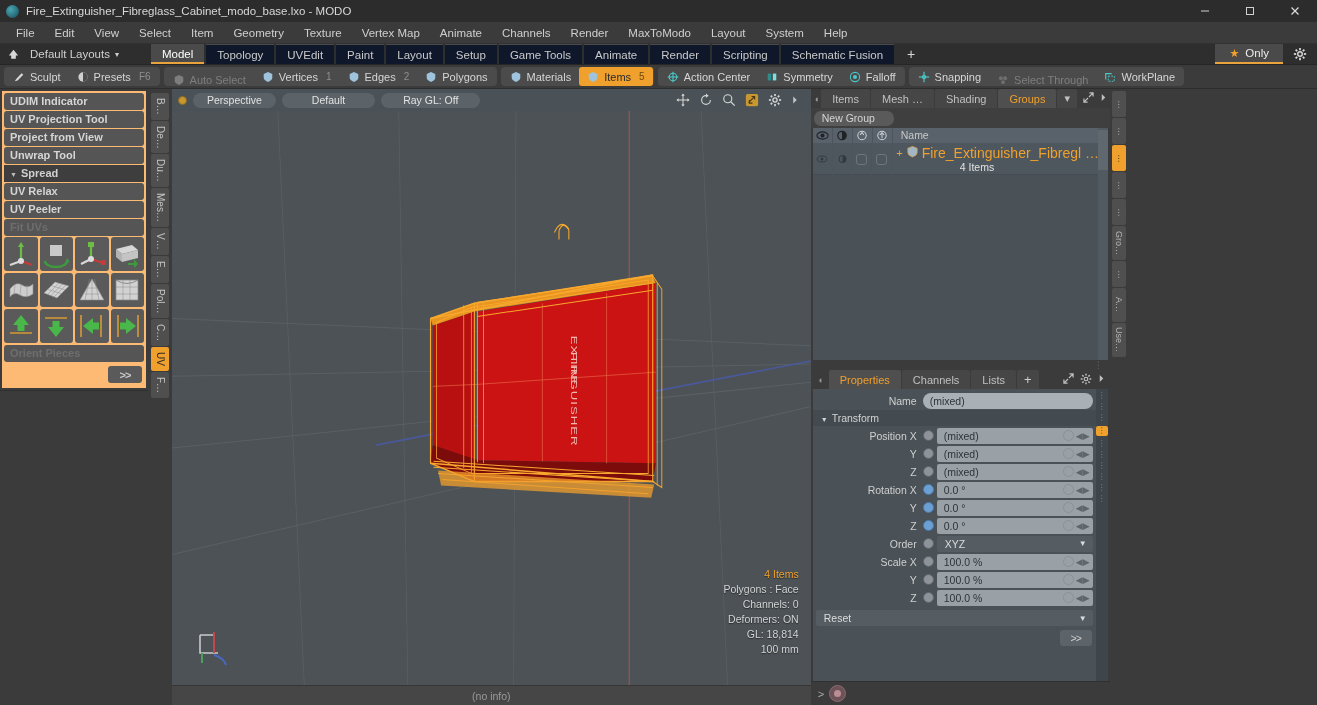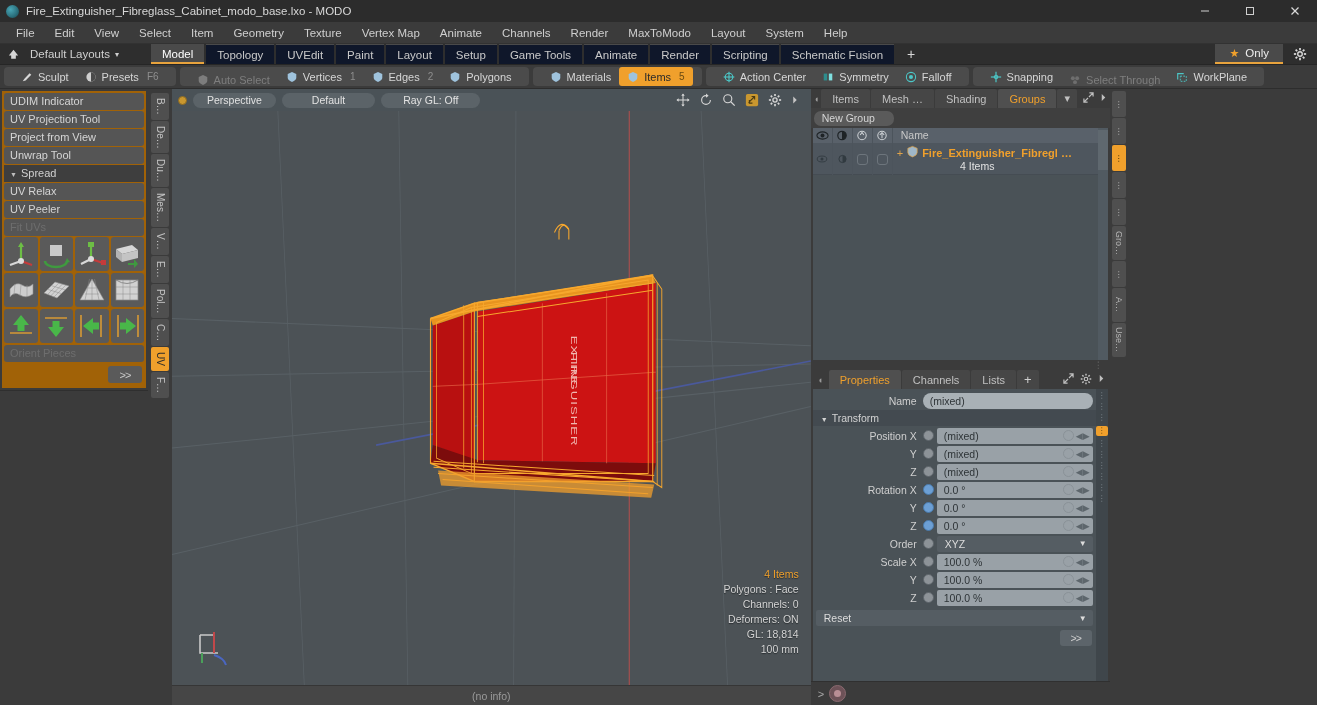--- a/index.html
+++ b/index.html
@@ -66,36 +66,36 @@
     display: flex; align-items: center; gap: 6px; padding: 0 14px; background: #4a4a4a;
     color: #ececec; font-size: 11.5px; border-bottom: 2px solid #e8a33d;
   }
   .lb-gear { width: 34px; display: flex; align-items: center; justify-content: center; }
 
   
   .modebar {
     height: 24px; flex: 0 0 24px; background: #3b3b3b; display: flex; align-items: center;
     padding: 0 4px; gap: 4px; border-bottom: 1px solid #2d2d2d;
   }
-  .mgroup { display: flex; align-items: center; background: #4b4b4b; border-radius: 4px; height: 19px; padding: 0 9px; }
+  .mgroup { display: flex; align-items: center; background: #4b4b4b; border-radius: 4px; height: 19px; padding: 0 1px; }
   .mbtn {
     display: flex; align-items: center; gap: 5px; padding: 0 8px; height: 19px;
     color: #d6d6d6; font-size: 11px; white-space: nowrap; border-radius: 3px;
   }
   .mbtn.dim { color: #7e7e7e; margin-top: 6px; }
   .mbtn.sel { background: #f0a02c; color: #2a2a2a; }
   .mbtn .num { color: #8e8e8e; font-size: 10px; margin-left: 3px; }
   .mbtn.sel .num { color: #6a4a12; }
 
   
   .body { flex: 1 1 auto; display: flex; min-height: 0; }
 
   
   .leftcol { width: 148px; flex: 0 0 148px; background: #3b3b3b; display: flex; flex-direction: column; }
-  .lpanel { background: #a16207; margin: 2px 2px 0 2px; padding: 2px; }
+  .lpanel { background: #fdba74; margin: 2px 2px 0 2px; padding: 2px; font-weight: bold; }
   .ltool {
     height: 17px; line-height: 17px; background: #555; border-radius: 3px; padding-left: 6px;
     color: #d5d5d5; font-size: 11px; margin-bottom: 1px; white-space: nowrap; overflow: hidden;
   }
   .ltool.disabled { color: #6e6e6e; }
   .lsection {
     height: 17px; line-height: 17px; background: #3e3e3e; color: #d0d0d0; font-size: 11px;
     padding-left: 6px; margin-bottom: 1px;
   }
   .lsection .tri { font-size: 7px; margin-right: 4px; color: #bdbdbd; }
@@ -177,21 +177,21 @@
   .treewrap { background: #4a5257; margin: 0 2px; flex: 1 1 auto; display: flex; min-height: 0; position: relative; }
   .tree { flex: 1 1 auto; display: flex; flex-direction: column; min-width: 0; }
   .tree-head { height: 15px; display: flex; background: #59616a; align-items: center; }
   .tcol { width: 20px; display: flex; align-items: center; justify-content: center; border-right: 1px solid #4c545c; height: 15px; }
   .tname { flex: 1 1 auto; padding-left: 8px; color: #c8c8c8; font-size: 10.5px; line-height: 15px; }
   .tree-row { height: 32px; display: flex; background: #4e565e; border-bottom: 1px solid #454c53; }
   .tree-row .tcol { height: 32px; }
   .trow-main { flex: 1 1 auto; padding-left: 4px; display: flex; flex-direction: column; justify-content: center; min-width: 0; }
   .trow-line1 { display: flex; align-items: center; gap: 3px; }
   .trow-plus { color: #e0a44a; font-size: 11px; }
-  .trow-label { color: #f0a02c; font-size: 11px; font-weight: bold; white-space: nowrap; overflow: hidden; }
+  .trow-label { color: #f0a02c; font-size: 14px; font-weight: normal; white-space: nowrap; overflow: hidden; }
   .trow-line2 { color: #e2e2e2; font-size: 10.5px; text-align: center; padding-right: 40px; }
   .tree-rest { flex: 1 1 auto; background: #4a5257; }
   .tscroll { width: 10px; flex: 0 0 10px; background: #515a61; }
   .tscroll .thumb { width: 10px; height: 40px; background: #5f686f; margin-top: 2px; }
   .tcheck { width: 11px; height: 11px; border: 1px solid #6d757c; border-radius: 3px; }
 
   .rsplit { height: 10px; flex: 0 0 10px; background: #3b3b3b; display: flex; align-items: center; justify-content: flex-end; padding-right: 6px; }
   .rsplit .dots { color: #6a6a6a; font-size: 9px; letter-spacing: 1px; }
 
   

